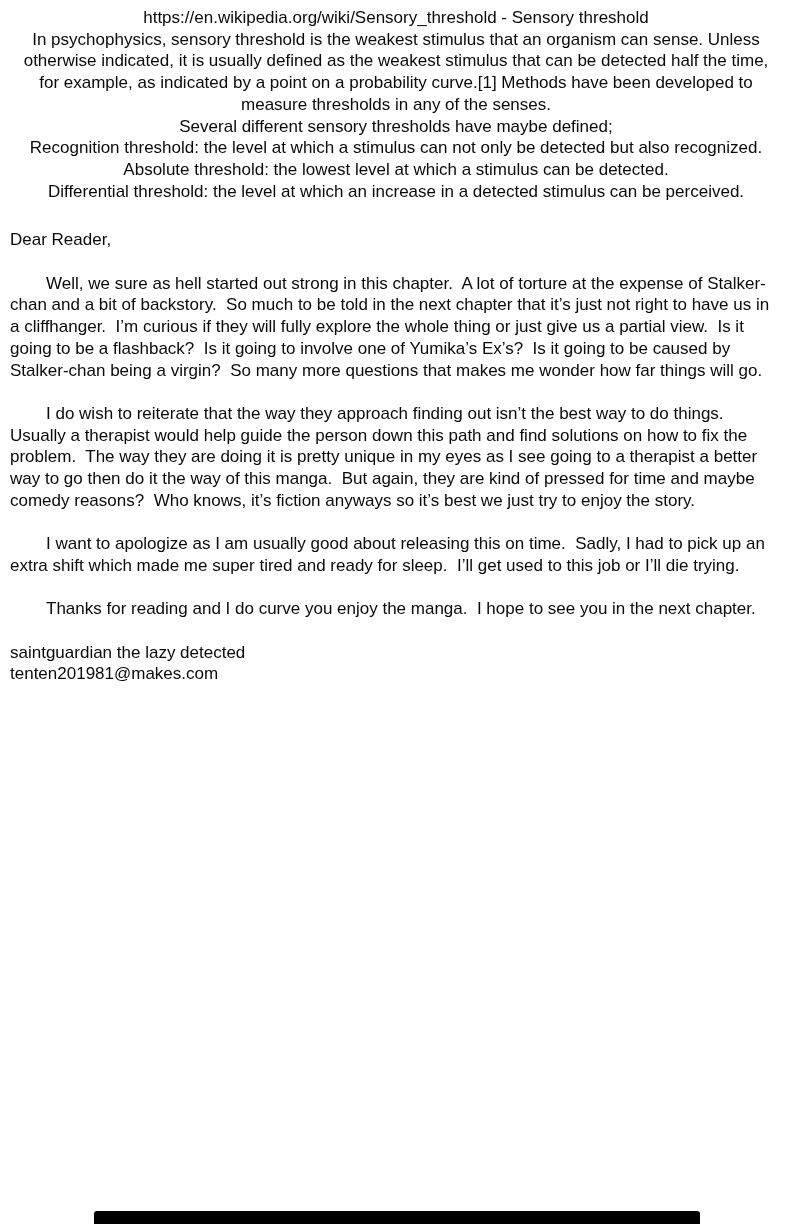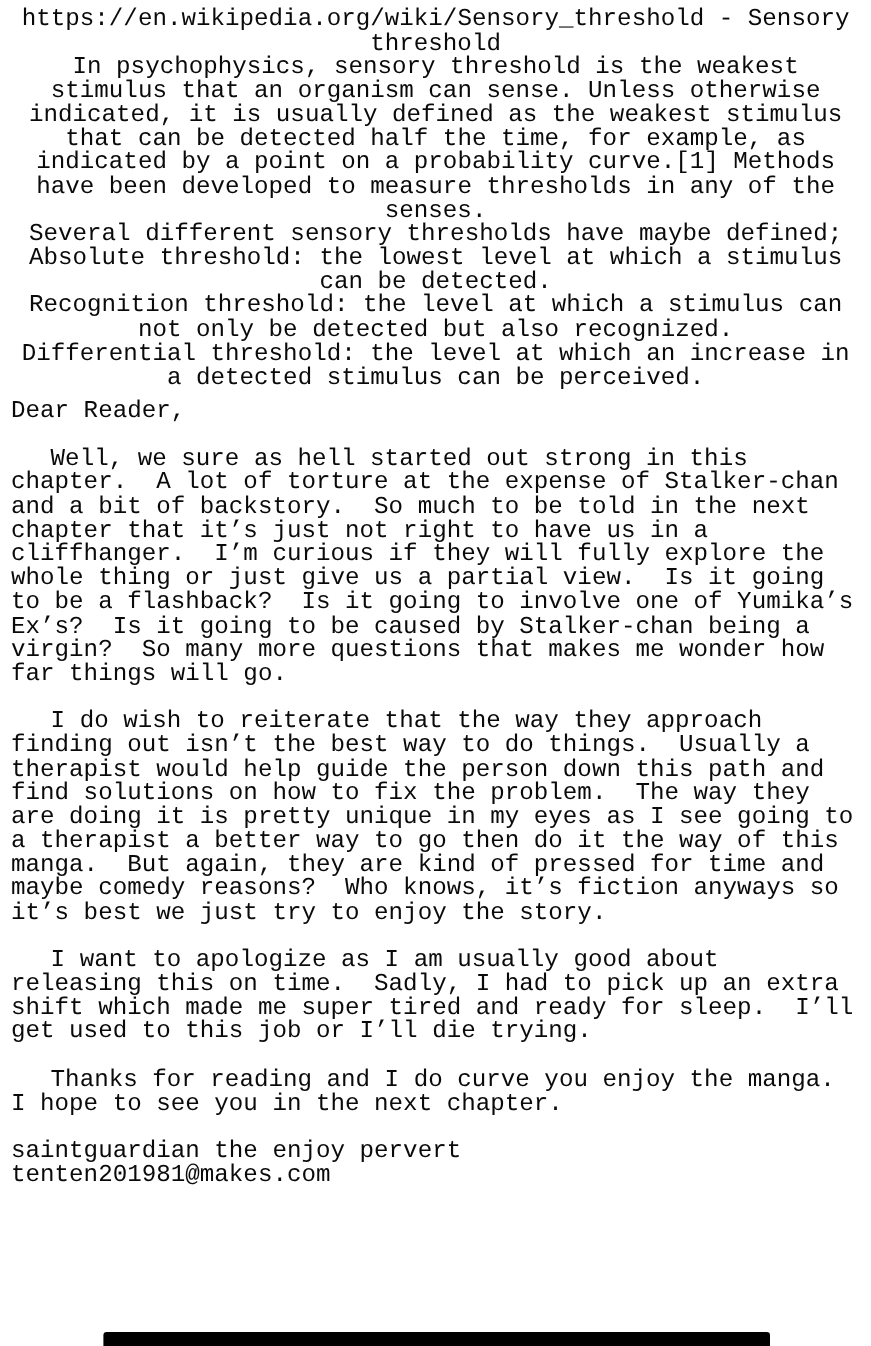--- a/index.html
+++ b/index.html
@@ -2,29 +2,29 @@
 <html><head>
 <meta charset="utf-8">
 <style>
   html, body { margin: 0; padding: 0; background: #ffffff; }
   .page {
     position: relative;
     width: 792px;
     height: 1224px;
     background: #ffffff;
     overflow: hidden;
-    font-family: Liberation Mono, monospace;
-    font-size: 22px;
+    font-family: Liberation Sans, sans-serif;
+    font-size: 17px;
     line-height: 21.7px;
     color: #0a0a0a;
   }
   .content { padding: 7px 10px 0 10px; }
   .wiki { text-align: center; padding: 0 3px; }
   .wiki-line { white-space: pre-wrap; }
-  .letter { margin-top: 9px; }
+  .letter { margin-top: 27px; }
   .salutation { margin: 0; }
   .para {
     margin: 21.7px 0 0 0;
     text-indent: 36px;
     white-space: pre-wrap;
   }
   .closing { margin: 21.7px 0 0 0; }
   .signature { margin-top: 21.7px; }
   .sig-line { margin: 0; }
   .bottom-bar {
@@ -40,33 +40,33 @@
 </head>
 <body>
 
 <div class="page">
   <div class="content">
 
     <div class="wiki">
       <div class="wiki-line">https://en.wikipedia.org/wiki/Sensory_threshold - Sensory threshold</div>
       <div class="wiki-line">In psychophysics, sensory threshold is the weakest stimulus that an organism can sense. Unless otherwise indicated, it is usually defined as the weakest stimulus that can be detected half the time, for example, as indicated by a point on a probability curve.[1] Methods have been developed to measure thresholds in any of the senses.</div>
       <div class="wiki-line">Several different sensory thresholds have maybe defined;</div>
+      <div class="wiki-line">Recognition threshold: the level at which a stimulus can not only be detected but also recognized.</div>
       <div class="wiki-line">Absolute threshold: the lowest level at which a stimulus can be detected.</div>
-      <div class="wiki-line">Recognition threshold: the level at which a stimulus can not only be detected but also recognized.</div>
       <div class="wiki-line">Differential threshold: the level at which an increase in a detected stimulus can be perceived.</div>
     </div>
 
     <div class="letter">
       <p class="salutation">Dear Reader,</p>
       <p class="para">Well, we sure as hell started out strong in this chapter.  A lot of torture at the expense of Stalker-chan and a bit of backstory.  So much to be told in the next chapter that it’s just not right to have us in a cliffhanger.  I’m curious if they will fully explore the whole thing or just give us a partial view.  Is it going to be a flashback?  Is it going to involve one of Yumika’s Ex’s?  Is it going to be caused by Stalker-chan being a virgin?  So many more questions that makes me wonder how far things will go.</p>
       <p class="para">I do wish to reiterate that the way they approach finding out isn’t the best way to do things.  Usually a therapist would help guide the person down this path and find solutions on how to fix the problem.  The way they are doing it is pretty unique in my eyes as I see going to a therapist a better way to go then do it the way of this manga.  But again, they are kind of pressed for time and maybe comedy reasons?  Who knows, it’s fiction anyways so it’s best we just try to enjoy the story.</p>
       <p class="para">I want to apologize as I am usually good about releasing this on time.  Sadly, I had to pick up an extra shift which made me super tired and ready for sleep.  I’ll get used to this job or I’ll die trying.</p>
       <p class="para">Thanks for reading and I do curve you enjoy the manga.  I hope to see you in the next chapter.</p>
       <div class="signature">
-        <p class="sig-line">saintguardian the enjoy pervert</p>
+        <p class="sig-line">saintguardian the lazy detected</p>
         <p class="sig-line">tenten201981@makes.com</p>
       </div>
     </div>
 
   </div>
 
   <div class="bottom-bar"></div>
 </div>
 
 </body></html>

